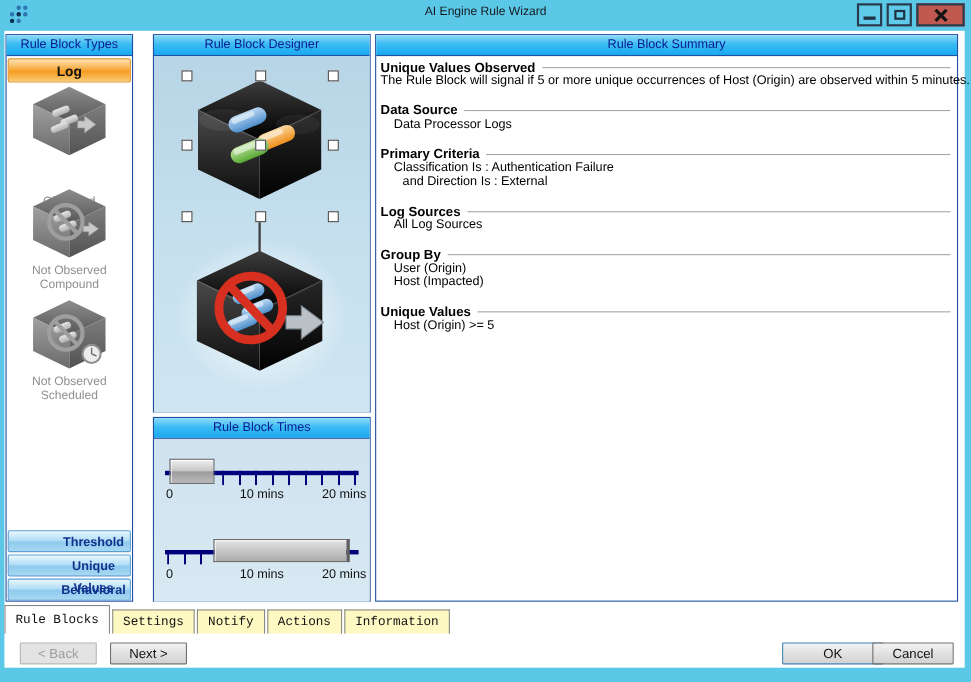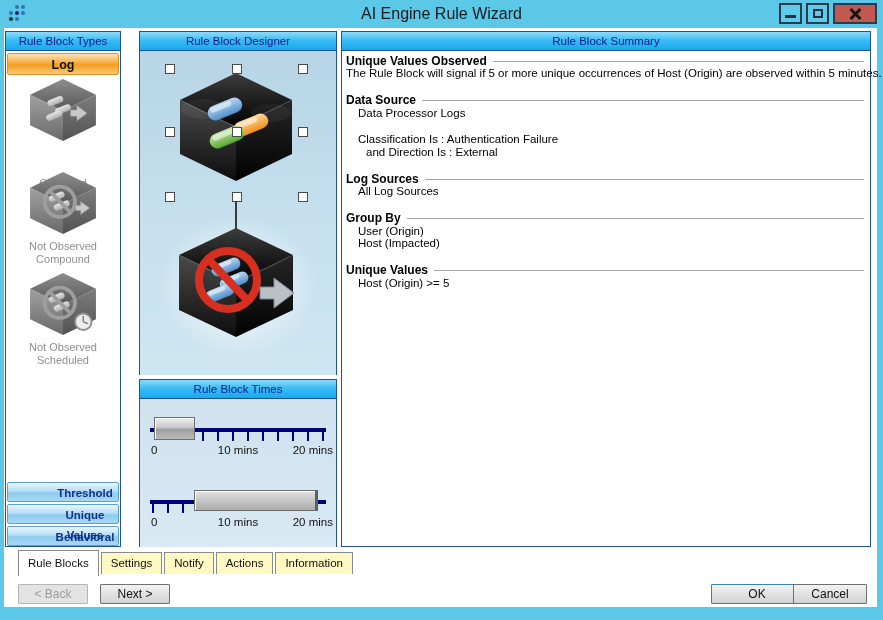--- a/index.html
+++ b/index.html
@@ -4,21 +4,21 @@
 <style>
   html,body{margin:0;padding:0;}
   body{
     width:883px;height:620px;position:relative;overflow:hidden;
     background:#5bc8e8;
     font-family:"Liberation Sans", sans-serif;
     -webkit-font-smoothing:antialiased;
   }
   
   .titlebar{position:absolute;left:0;top:0;width:883px;height:28px;}
-  .title{position:absolute;left:0;right:0;top:5px;text-align:center;font-size:16px;color:#15181c;}
+  .title{position:absolute;left:0;right:0;top:5px;text-align:center;font-size:11px;color:#15181c;}
   .logo{position:absolute;left:9px;top:5px;width:20px;height:20px;}
   .logo i{position:absolute;width:4px;height:4px;border-radius:50%;}
   .win-controls{position:absolute;right:6px;top:3px;display:flex;}
   .wbtn{width:23px;height:21px;border:2px solid #2a3b4d;box-sizing:border-box;display:flex;align-items:center;justify-content:center;margin-left:4px;background:#5fcaea;position:relative;}
   .wbtn.close{width:44px;background:#c05a50;}
   .g-min{width:11px;height:3px;background:#20313f;margin-top:6px;}
   .g-max{width:10px;height:9px;border:2.5px solid #20313f;box-sizing:border-box;background:transparent;}
   .g-x{position:relative;width:12px;height:12px;}
   .g-x:before,.g-x:after{content:"";position:absolute;left:5px;top:-1px;width:3px;height:14px;background:#141414;}
   .g-x:before{transform:rotate(45deg);} .g-x:after{transform:rotate(-45deg);}
@@ -64,21 +64,21 @@
   
   .summary-panel{left:337px;top:3px;width:530px;height:516px;}
   .summary-body{padding:3px 6px 0 4px;}
   .section{margin-bottom:14px;}
   .sec-head{display:flex;align-items:center;height:13px;}
   .sec-head .txt{font-weight:bold;font-size:12px;color:#000;white-space:nowrap;}
   .sec-head:after{content:"";flex:1;border-top:1px solid #a6a6a6;margin-left:6px;margin-top:1px;}
   .sec-line{font-size:11.5px;color:#000;line-height:12.5px;white-space:nowrap;}
   .ind1{padding-left:12px;} .ind2{padding-left:20px;}
   
-  .tabbar{position:absolute;left:14px;top:521px;height:27px;display:flex;align-items:center;}
+  .tabbar{position:absolute;left:0;top:521px;height:27px;display:flex;align-items:flex-end;font-family:Liberation Mono, monospace;}
   .tab{height:21px;line-height:21px;padding:0 9px;font-size:11.5px;color:#111;background:#fef9c3;
     border:1px solid #8a8a8a;border-bottom:none;margin-right:2px;box-sizing:content-box;}
   .tab.active{height:25px;line-height:25px;background:#fff;position:relative;z-index:2;}
   
   .btn{position:absolute;top:556px;width:70px;height:20px;line-height:18px;text-align:center;font-size:12px;
     border:1px solid #707070;border-radius:1px;box-sizing:border-box;color:#111;
     background:linear-gradient(180deg,#f3f3f3,#e2e2e2 48%,#d2d2d2);}
   .btn.disabled{color:#9d9d9d;background:#e3e3e3;border-color:#b5b5b5;}
   .btn.default{border-color:#3c7fb1;width:92px;}
   .btn.w74{width:74px;}
@@ -327,20 +327,23 @@
           </div>
         <div class="sec-line">The Rule Block will signal if 5 or more unique occurrences of Host (Origin) are observed within 5 minutes.</div>
       </div>
       <div class="section">
         <div class="sec-head">
             <span class="txt">Data Source</span>
           </div>
         <div class="sec-line ind1">Data Processor Logs</div>
       </div>
       <div class="section">
+        <div class="sec-head">
+            <span class="txt">Primary Criteria</span>
+          </div>
         <div class="sec-line ind1">Classification Is : Authentication Failure</div>
         <div class="sec-line ind2">and Direction Is : External</div>
       </div>
       <div class="section">
         <div class="sec-head">
             <span class="txt">Log Sources</span>
           </div>
         <div class="sec-line ind1">All Log Sources</div>
       </div>
       <div class="section">

